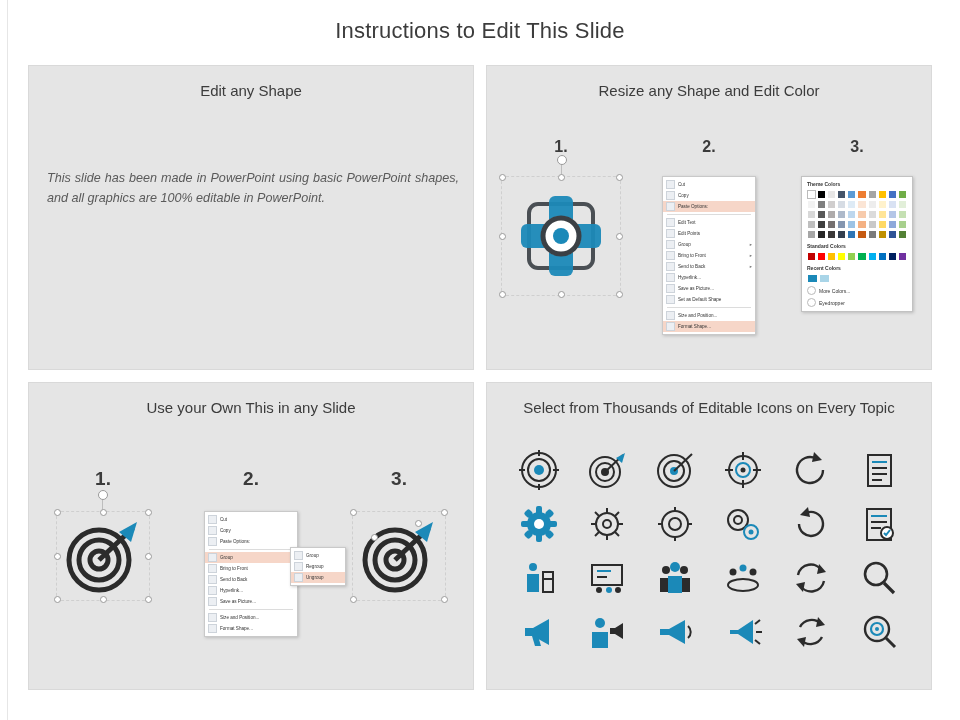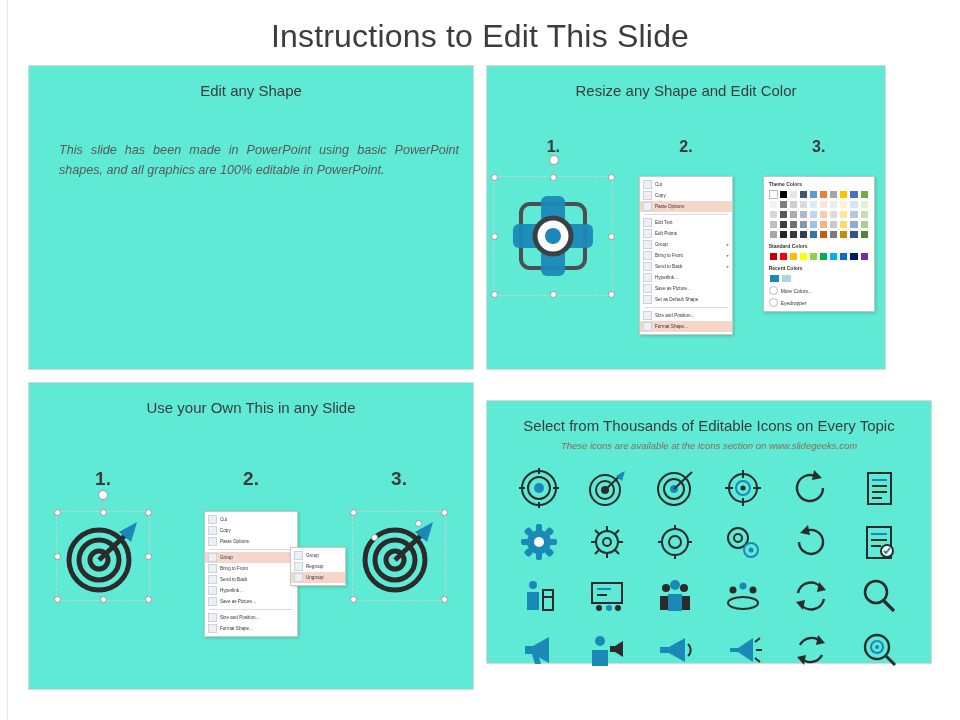--- a/index.html
+++ b/index.html
@@ -29,35 +29,35 @@
     height: 720px;
     background: #ffffff;
     border-right: 1px solid #e6e6e6;
   }
   .slide-title {
     position: absolute;
     top: 18px;
     left: 0;
     width: 960px;
     text-align: center;
-    font-size: 32px;
+    font-size: 22px;
     color: #3c3c3c;
     font-weight: normal;
     letter-spacing: 0.2px;
   }
   .panel {
     position: absolute;
     border: 1px solid #d9d9d9;
-    background: #5eead4;
+    background: #e5e5e5;
     box-sizing: border-box;
   }
   .panel-tl { left: 28px;  top: 65px;  width: 446px; height: 305px; }
-  .panel-tr { left: 486px; top: 65px;  width: 400px; height: 305px; }
+  .panel-tr { left: 486px; top: 65px;  width: 446px; height: 305px; }
   .panel-bl { left: 28px;  top: 382px; width: 446px; height: 308px; }
-  .panel-br { left: 486px; top: 400px; width: 446px; height: 264px; }
+  .panel-br { left: 486px; top: 382px; width: 446px; height: 308px; }
 
   .panel-title {
     text-align: center;
     font-size: 15px;
     color: #3c3c3c;
     margin-top: 16px;
   }
   .panel-subtitle {
     text-align: center;
     font-size: 9.5px;
@@ -68,21 +68,21 @@
   .body-text {
     position: absolute;
     left: 18px;
     right: 14px;
     font-style: italic;
     font-size: 12.6px;
     line-height: 20px;
     color: #5a5a5a;
     text-align: justify;
   }
-  .body-text.p1 { top: 74px; margin-left: 12px; }
+  .body-text.p1 { top: 102px; }
   .body-text.p2 { top: 158px; }
 
   .numrow {
     position: absolute;
     left: 0; right: 0;
     display: flex;
   }
   .numrow .num {
     flex: 1;
     text-align: center;
@@ -521,21 +521,20 @@
           <div class="handle" style="left:62px;top:8px;"></div>
           <div class="handle" style="left:18px;top:22px;"></div>
         </div>
       </div>
 
     </div>
   </div>
 
   <div class="panel panel-br">
     <div class="panel-title">Select from Thousands of Editable Icons on Every Topic</div>
-    <div class="panel-subtitle">These icons are available  at the Icons section on  www.slidegeeks.com</div>
 
     <div class="icon-grid">
 
       <div class="icon-cell">
         <svg width="40" height="40" viewBox="0 0 40 40">
           <circle cx="20" cy="20" r="17" fill="none" stroke="#2b2b2b" stroke-width="2"></circle>
           <circle cx="20" cy="20" r="11" fill="none" stroke="#2b2b2b" stroke-width="2"></circle>
           <circle cx="20" cy="20" r="5" fill="#1b89b8"></circle>
           <line x1="20" y1="0" x2="20" y2="6" stroke="#2b2b2b" stroke-width="2"></line>
           <line x1="20" y1="34" x2="20" y2="40" stroke="#2b2b2b" stroke-width="2"></line>

